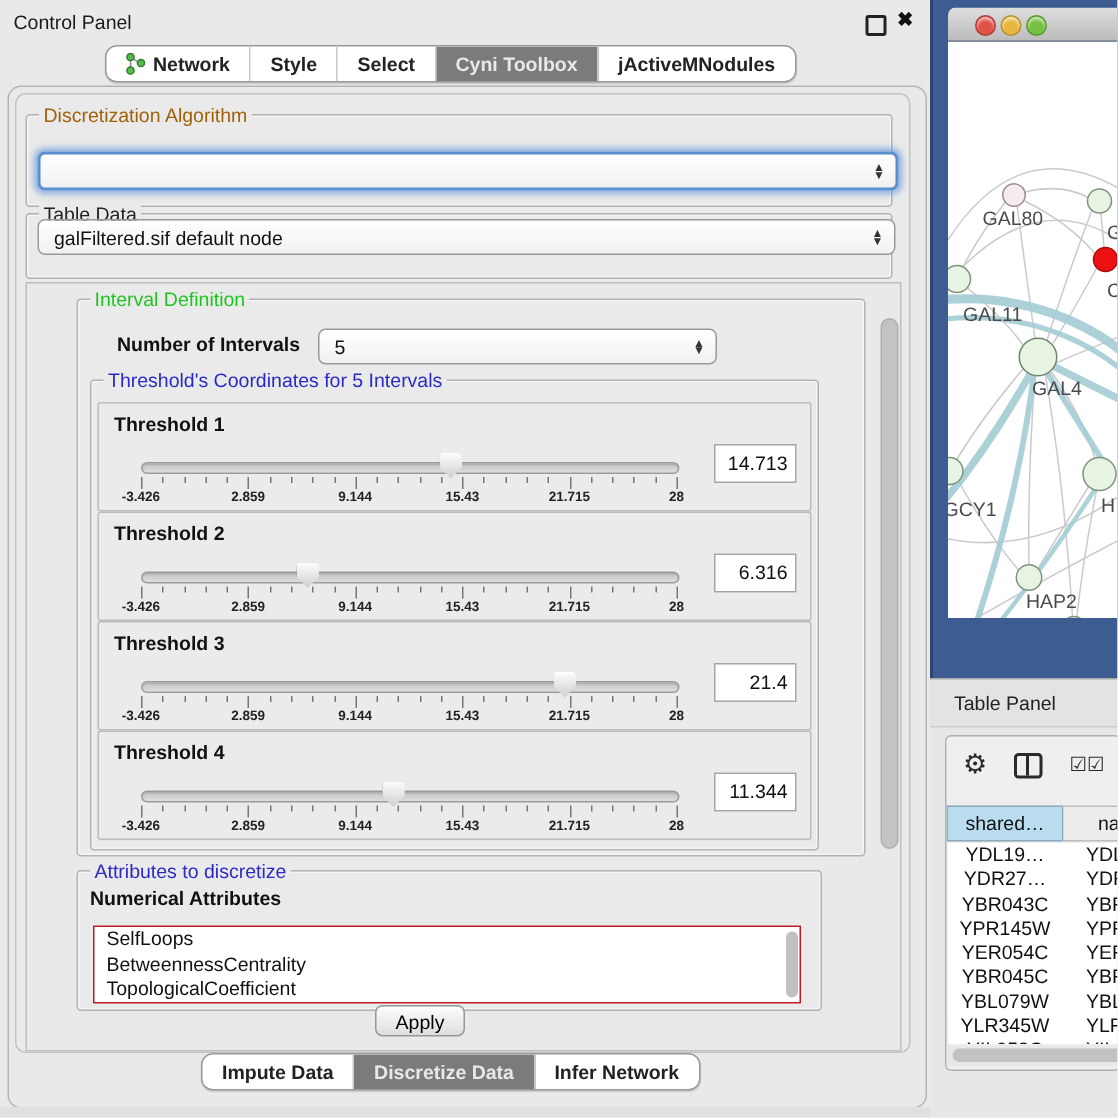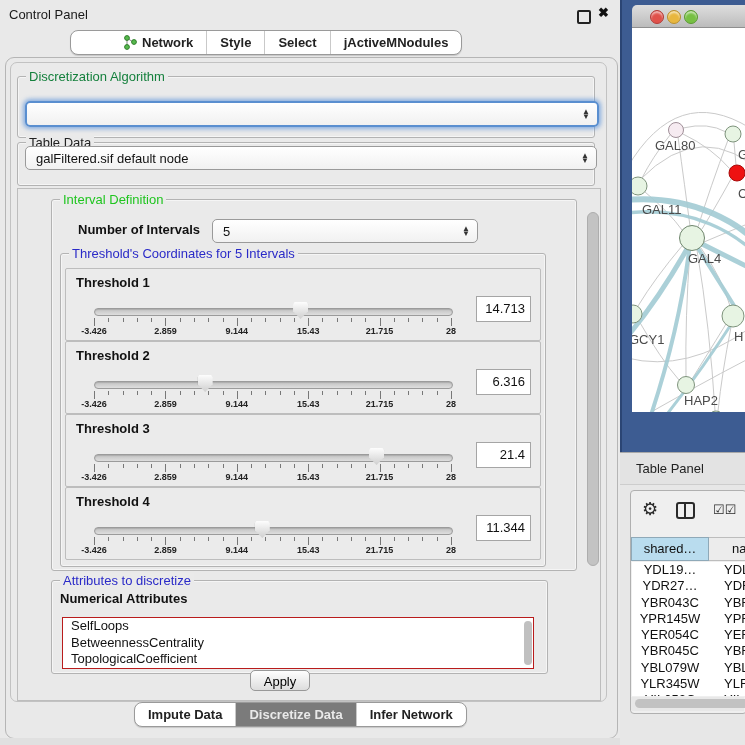--- a/index.html
+++ b/index.html
@@ -9,34 +9,34 @@
   .cp-title{position:absolute;left:9px;top:7px;font-size:13px;color:#1a1a1a;}
   .float-ic{position:absolute;left:577px;top:10px;width:10px;height:10px;border:2px solid #222;border-radius:2px;}
   .close-ic{position:absolute;left:598px;top:5px;font-size:13px;font-weight:bold;color:#111;}
   
   .pill{position:absolute;display:flex;background:#fff;border:1px solid #9a9a9a;border-radius:8px;overflow:hidden;
         box-shadow:0 1px 1px rgba(0,0,0,.15);}
   .pill .tab{display:flex;align-items:center;gap:5px;padding:4px 13px;font-size:13px;font-weight:600;color:#222;
         border-right:1px solid #c9c9c9;cursor:default;white-space:nowrap;}
   .pill .tab:last-child{border-right:none;}
   .pill .tab.sel{background:#7b7b7b;color:#e9e9e9;}
-  #top-tabs{left:70px;top:30px;padding-left:40px;}
+  #top-tabs{left:70px;top:30px;}
   #bottom-tabs{left:133px;top:701px;}
   
   .outer-panel{position:absolute;left:5px;top:57px;width:611px;height:680px;background:#e9e9e9;
         border:1px solid #b5b5b5;border-radius:9px;}
   .inner-panel{position:absolute;left:4px;top:4px;width:595px;height:638px;background:#eaeaea;
         border:1px solid #c2c2c2;border-radius:7px;}
   .strip-bottom{position:absolute;left:0;top:738px;width:620px;height:7px;background:#e0e0e0;}
   
   .group{position:absolute;border:1px solid #b3b3b3;border-radius:3px;box-shadow:inset 0 0 0 1px rgba(255,255,255,.5);}
   .gtitle{position:absolute;top:-8px;left:8px;background:#eaeaea;padding:0 3px;font-size:13px;color:#222;white-space:nowrap;}
   .gtitle.green{color:#1fc51f;}
   .gtitle.blue{color:#2a2ac8;}
-  .gtitle.dim{color:#15803d;}
+  .gtitle.dim{color:#a16207;}
   
   .combo{position:absolute;display:flex;align-items:center;background:linear-gradient(#ffffff,#f1f1f1);
         border:1px solid #9a9a9a;border-radius:5px;font-size:13px;color:#111;padding-left:10px;}
   .combo .spin{position:absolute;right:7px;top:50%;transform:translateY(-50%);display:flex;flex-direction:column;
         align-items:center;color:#333;}
   .combo .spin span{font-size:8px;line-height:5px;}
   .combo.focused{border:2px solid #5a8fd0;box-shadow:0 0 4px 2px rgba(95,150,220,.7);}
   
   .popup{position:absolute;left:5px;top:21px;width:565px;height:52px;background:#fff;border:1px solid #adadad;
         box-shadow:0 4px 9px rgba(0,0,0,.35);z-index:60;}
@@ -115,20 +115,23 @@
           <circle cx="10" cy="7" r="2.4" fill="#57b94e" stroke="#2f7d2a"></circle>
           <circle cx="3" cy="12" r="2.4" fill="#57b94e" stroke="#2f7d2a"></circle>
         </svg>
         <span>Network</span>
       </div>
       <div class="tab">
         <span>Style</span>
       </div>
       <div class="tab">
         <span>Select</span>
+      </div>
+      <div class="tab sel">
+        <span>Cyni Toolbox</span>
       </div>
       <div class="tab">
         <span>jActiveMNodules</span>
       </div>
     </div>
 
   <div class="outer-panel">
     <div class="inner-panel">
 
       <div class="group" style="left:6px;top:13px;width:576px;height:60px;">

